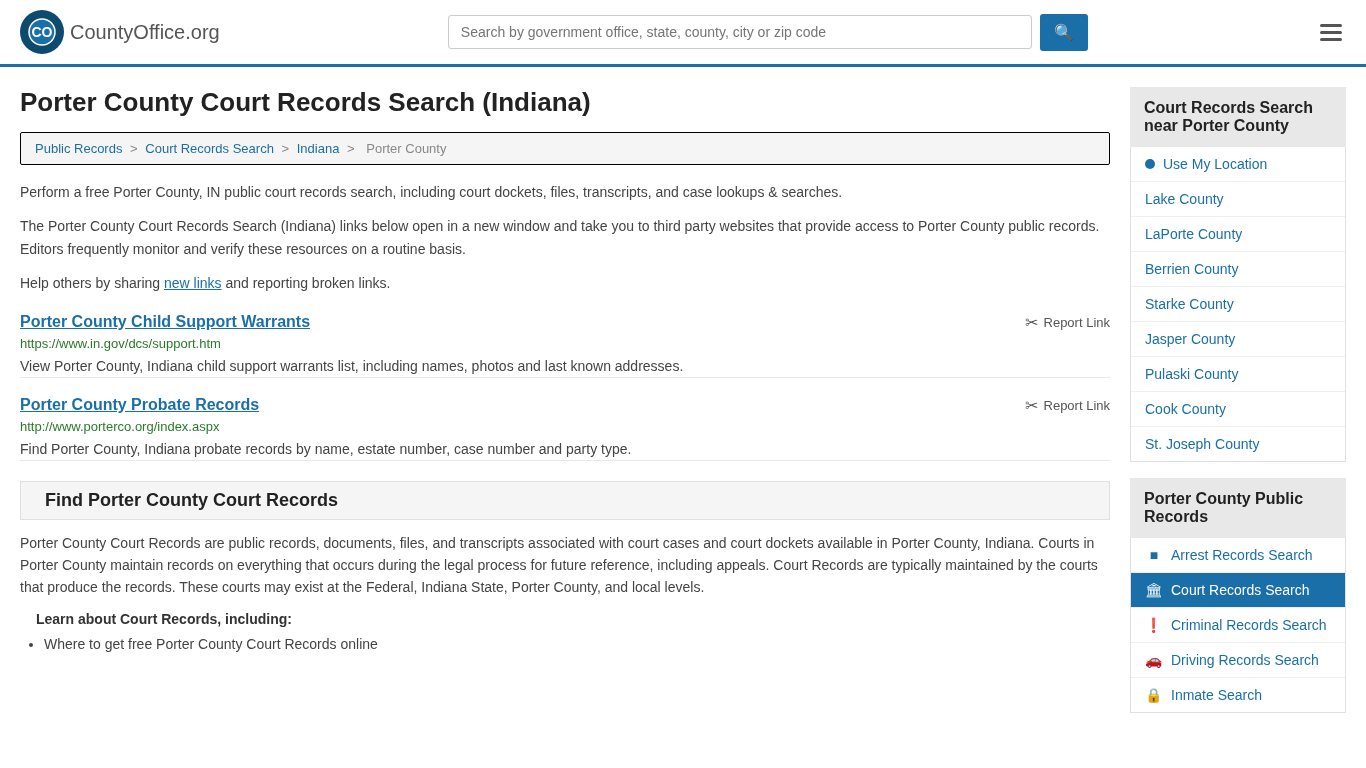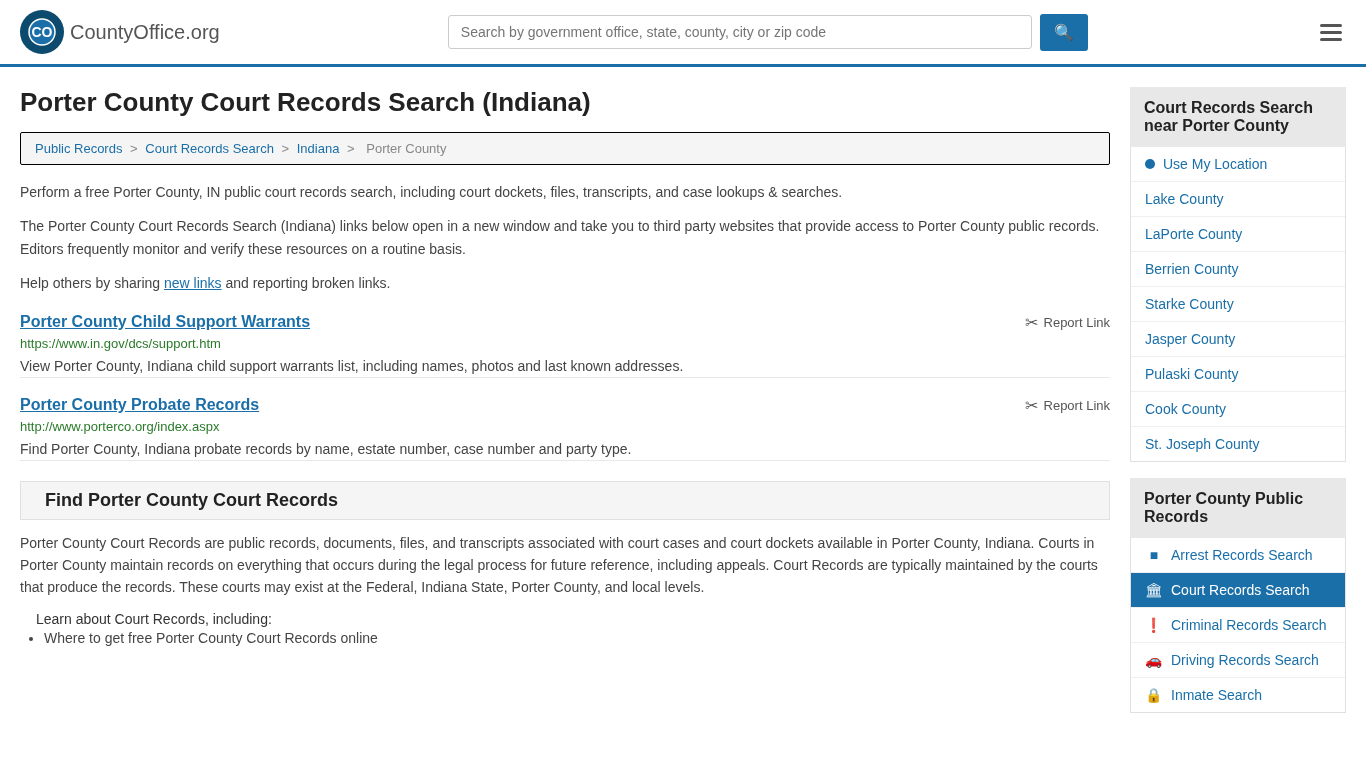--- a/index.html
+++ b/index.html
@@ -178,24 +178,24 @@
     }
 
     
     .bottom-para {
       font-size: 14px;
       line-height: 1.6;
       color: #444;
       margin-bottom: 12px;
     }
     .learn-label {
-      font-weight: normal;
+      font-weight: bold;
       font-size: 14px;
       margin-top: 10px;
-      margin-bottom: 0;
+      margin-bottom: 6px;
       padding-left: 16px;
     }
     .bullet-list {
       padding-left: 24px;
     }
     .bullet-list li {
       font-size: 14px;
       color: #444;
       line-height: 1.7;
     }

